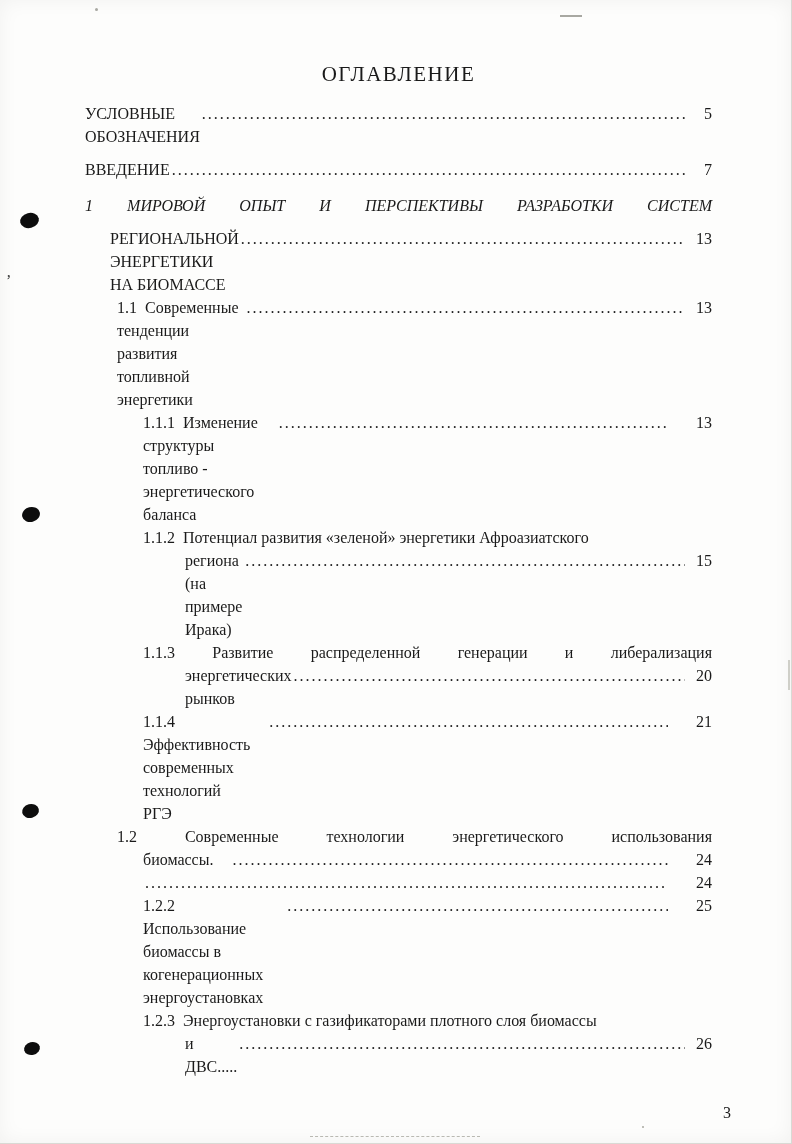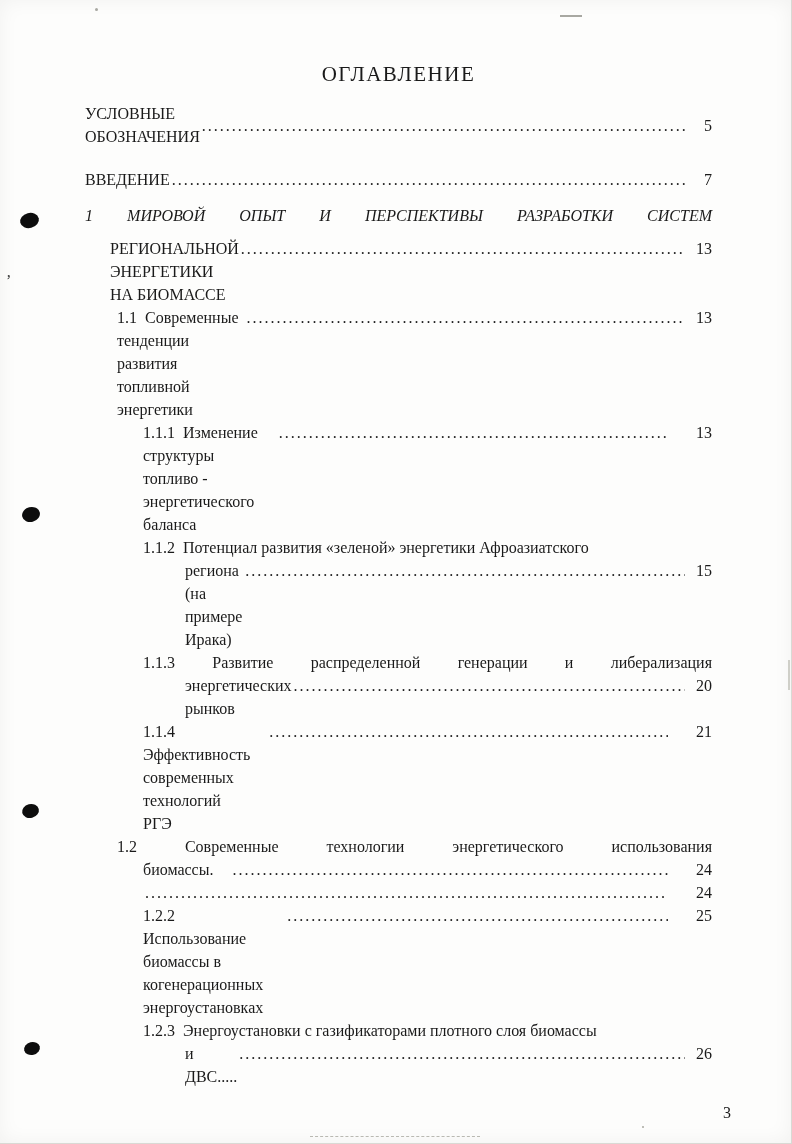--- a/index.html
+++ b/index.html
@@ -54,21 +54,21 @@
     white-space: nowrap;
     letter-spacing: 2px;
     margin: 0 3px 0 2px;
     color: #222;
   }
   .pagenum {
     flex: 0 0 auto;
     min-width: 24px;
     text-align: right;
   }
-  .i0 { padding-left: 0; align-items: center; }
+  .i0 { padding-left: 0; }
   .i1 { padding-left: 25px; }
   .i2 { padding-left: 32px; }
   .i3 { padding-left: 58px; gap: 17px; }
   .i4 { padding-left: 100px; }
   .pageno {
     position: absolute;
     top: 1104px;
     right: 60px;
     font-size: 16px;
   }
@@ -112,21 +112,21 @@
   <div class="speck s5"></div>
 
   <div class="content">
     <h1 class="title">ОГЛАВЛЕНИЕ</h1>
     <div class="toc">
         <div class="toc-line i0">
           <span class="toc-text">УСЛОВНЫЕ ОБОЗНАЧЕНИЯ</span>
           <span class="leader">................................................................................................................................................................................................................................................</span>
           <span class="pagenum">5</span>
         </div>
-        <div class="toc-line i0" style="margin-top: 20px;">
+        <div class="toc-line i0" style="margin-top: 10px;">
           <span class="toc-text">ВВЕДЕНИЕ</span>
           <span class="leader">................................................................................................................................................................................................................................................</span>
           <span class="pagenum">7</span>
         </div>
         <div class="toc-line i0 just" style="margin-top: 13px; font-style: italic;">
           <span class="toc-text">1 МИРОВОЙ ОПЫТ И ПЕРСПЕКТИВЫ РАЗРАБОТКИ СИСТЕМ</span>
         </div>
         <div class="toc-line i1" style="margin-top: 10px;">
           <span class="toc-text">РЕГИОНАЛЬНОЙ ЭНЕРГЕТИКИ НА БИОМАССЕ</span>
           <span class="leader">................................................................................................................................................................................................................................................</span>

